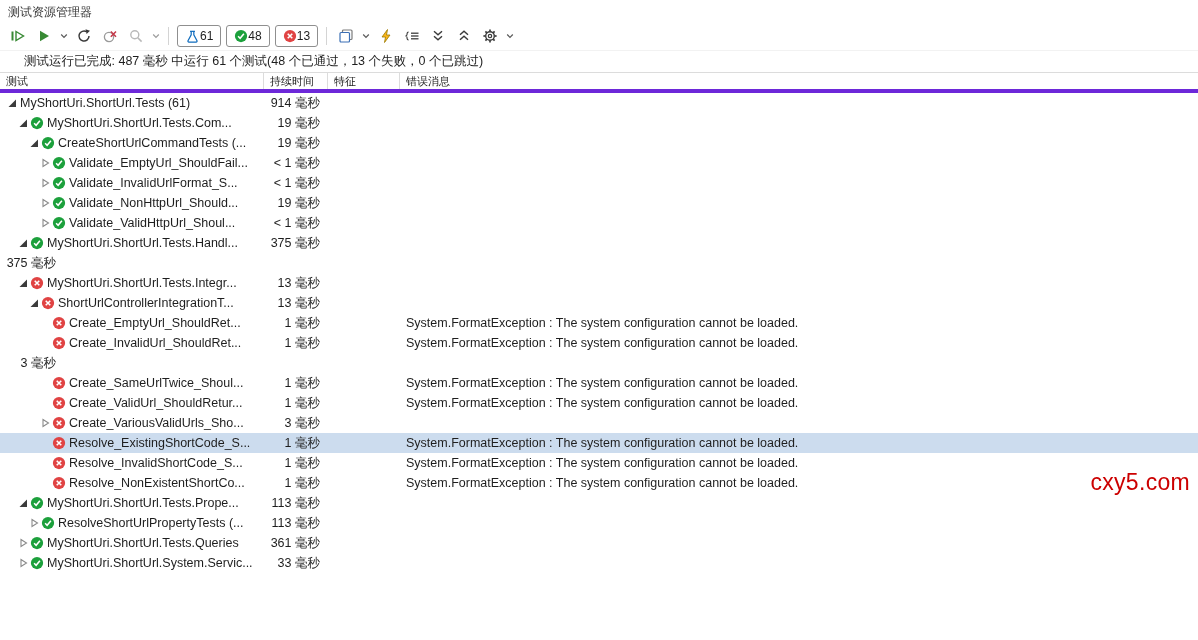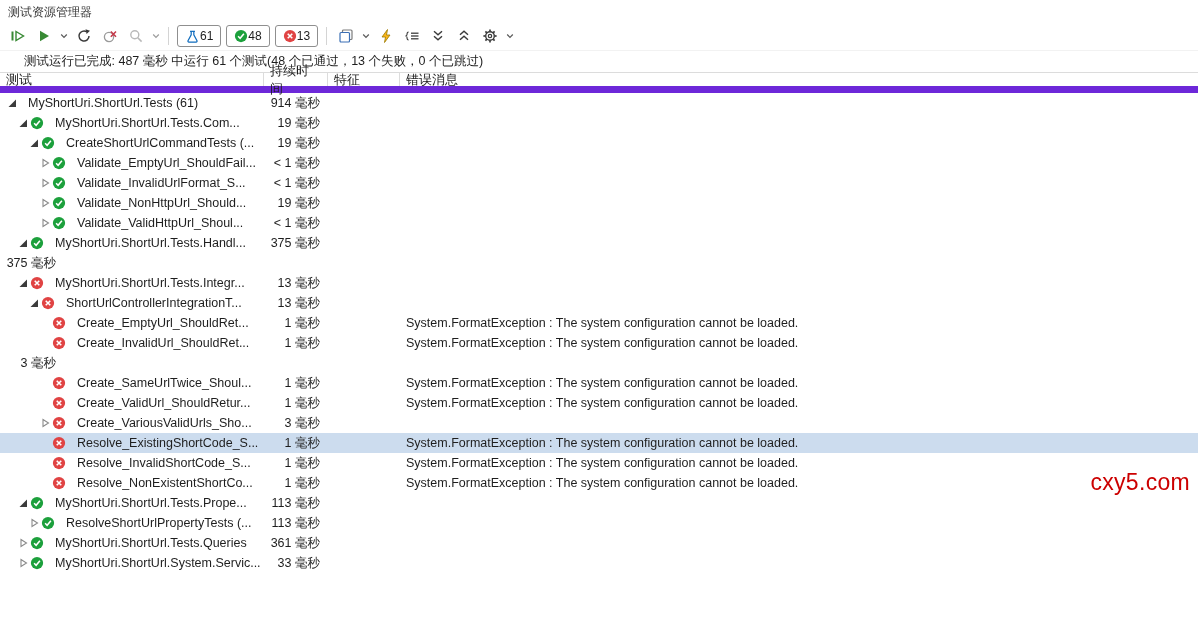--- a/index.html
+++ b/index.html
@@ -13,37 +13,37 @@
   .tbtn{display:flex;align-items:center;justify-content:center;width:25px;height:24px;
     background:transparent;border:none;cursor:pointer;padding:0}
   .tbtn.narrow{width:13px}
   .tbtn.dim{opacity:.6}
   .sep{width:1px;height:18px;background:#d4d4d4;margin:0 5px;flex:none}
   .badge{display:flex;align-items:center;height:22px;padding:0 7px;margin:0 2px;background:#fff;
     border:1px solid #8f8f8f;border-radius:3px;font-size:12px;color:#1e1e1e;cursor:pointer}
 
   .statusbar{height:22px;display:flex;align-items:center;padding:0 24px;font-size:12.5px;border-top:1px solid #f2f2f2}
 
-  .grid-header{height:21px;display:flex;align-items:stretch;border-top:1px solid #dcdcdc;border-bottom:7px solid #6d28d9;
-    font-size:13px;color:#1e1e1e;background:#fff}
+  .grid-header{height:21px;display:flex;align-items:stretch;border-top:1px solid #dcdcdc;border-bottom:4px solid #6d28d9;
+    font-size:11px;color:#1e1e1e;background:#fff}
   .hcell{padding:0 6px;border-right:1px solid #dcdcdc;display:flex;align-items:center;cursor:pointer}
   .c-test{width:264px}
   .c-dur{width:64px}
   .c-traits{width:72px}
   .c-err{flex:1;border-right:none}
 
   .rows{width:100%}
   .row{display:flex;height:20px;align-items:stretch;font-size:12.5px;cursor:default}
   .row.selected{background:var(--sel,#ccdcee)}
   .cell{display:flex;align-items:center;overflow:hidden}
   .cell.c-test{padding:0;white-space:nowrap;flex:none}
   .indent{flex:none;height:1px}
   .expander{flex:none;width:12px;display:flex;align-items:center;justify-content:center}
   .sticon{flex:none;width:16px;display:flex;align-items:center;justify-content:center}
-  .lbl{margin-left:10px;white-space:nowrap;overflow:hidden}
+  .lbl{margin-left:2px;white-space:nowrap;overflow:hidden}
   .cell.c-dur{justify-content:flex-end;padding-right:8px;flex:none}
   .cell.c-traits{flex:none}
   .cell.c-err{padding-left:6px;white-space:nowrap}
 
   .watermark{position:absolute;right:8px;bottom:4px;font-size:23px;font-weight:normal;
     color:var(--wm,#cc0000);letter-spacing:.3px}
 </style>
 </head>
 <body>
 

